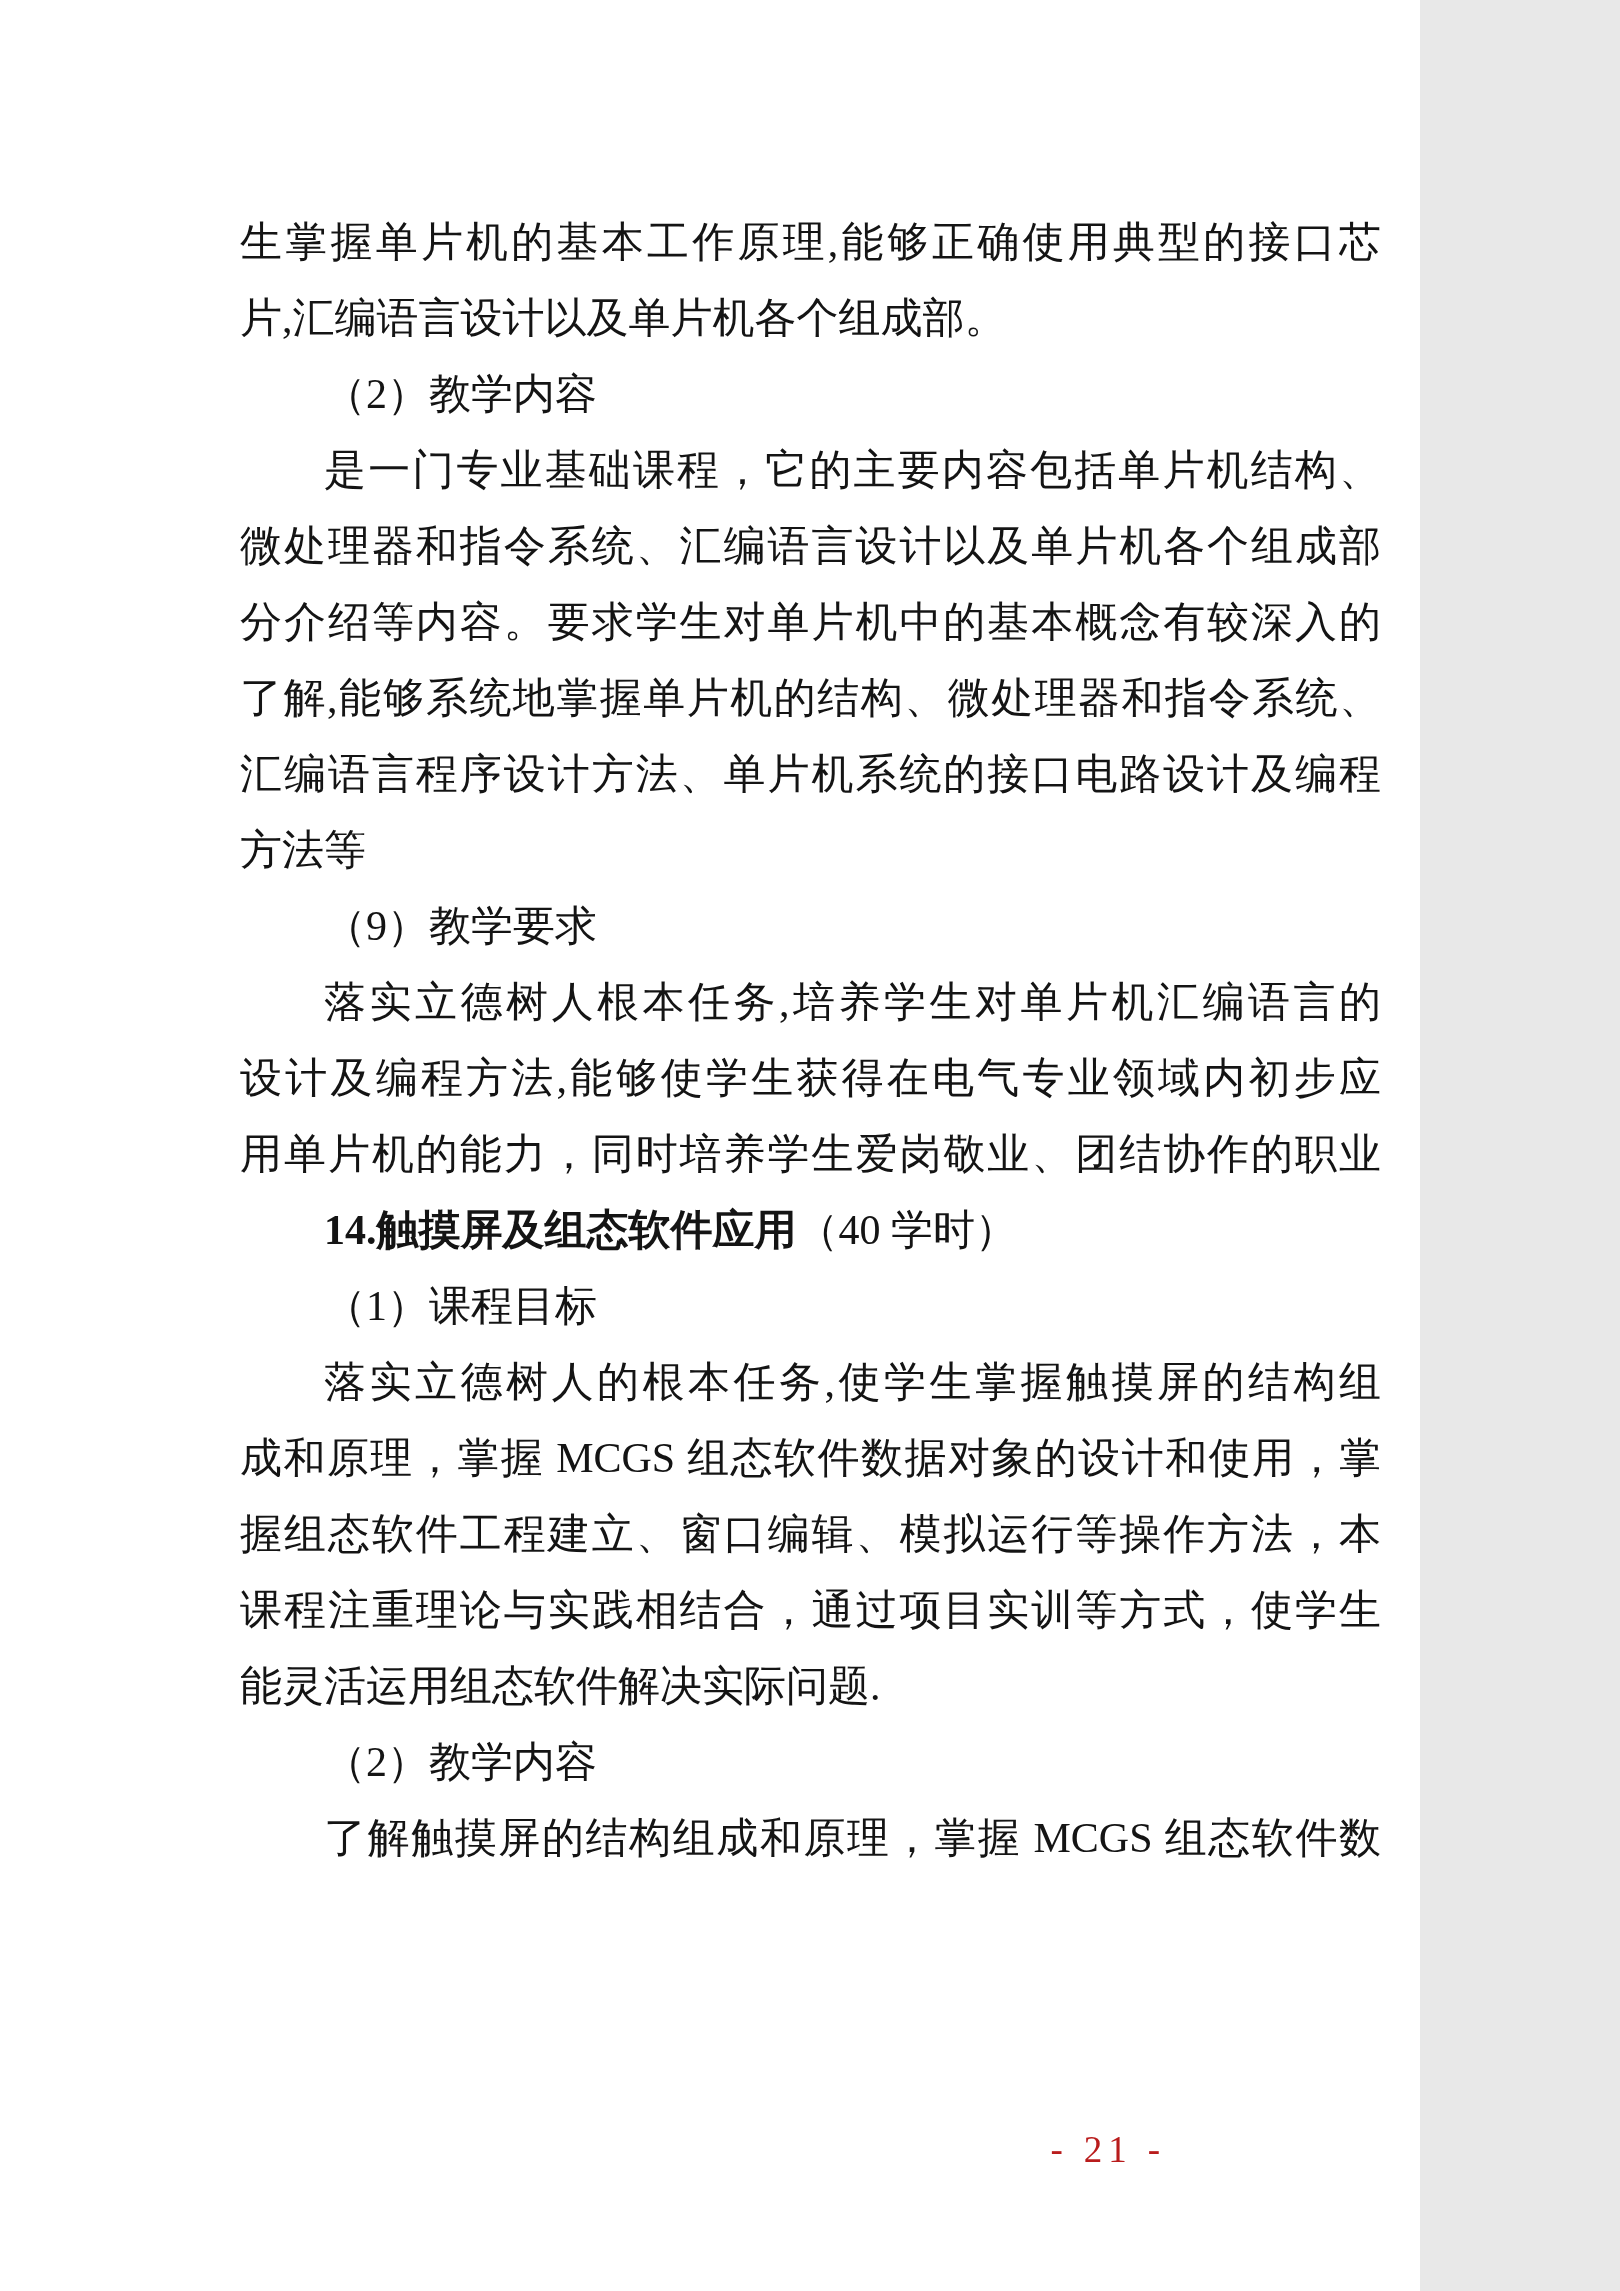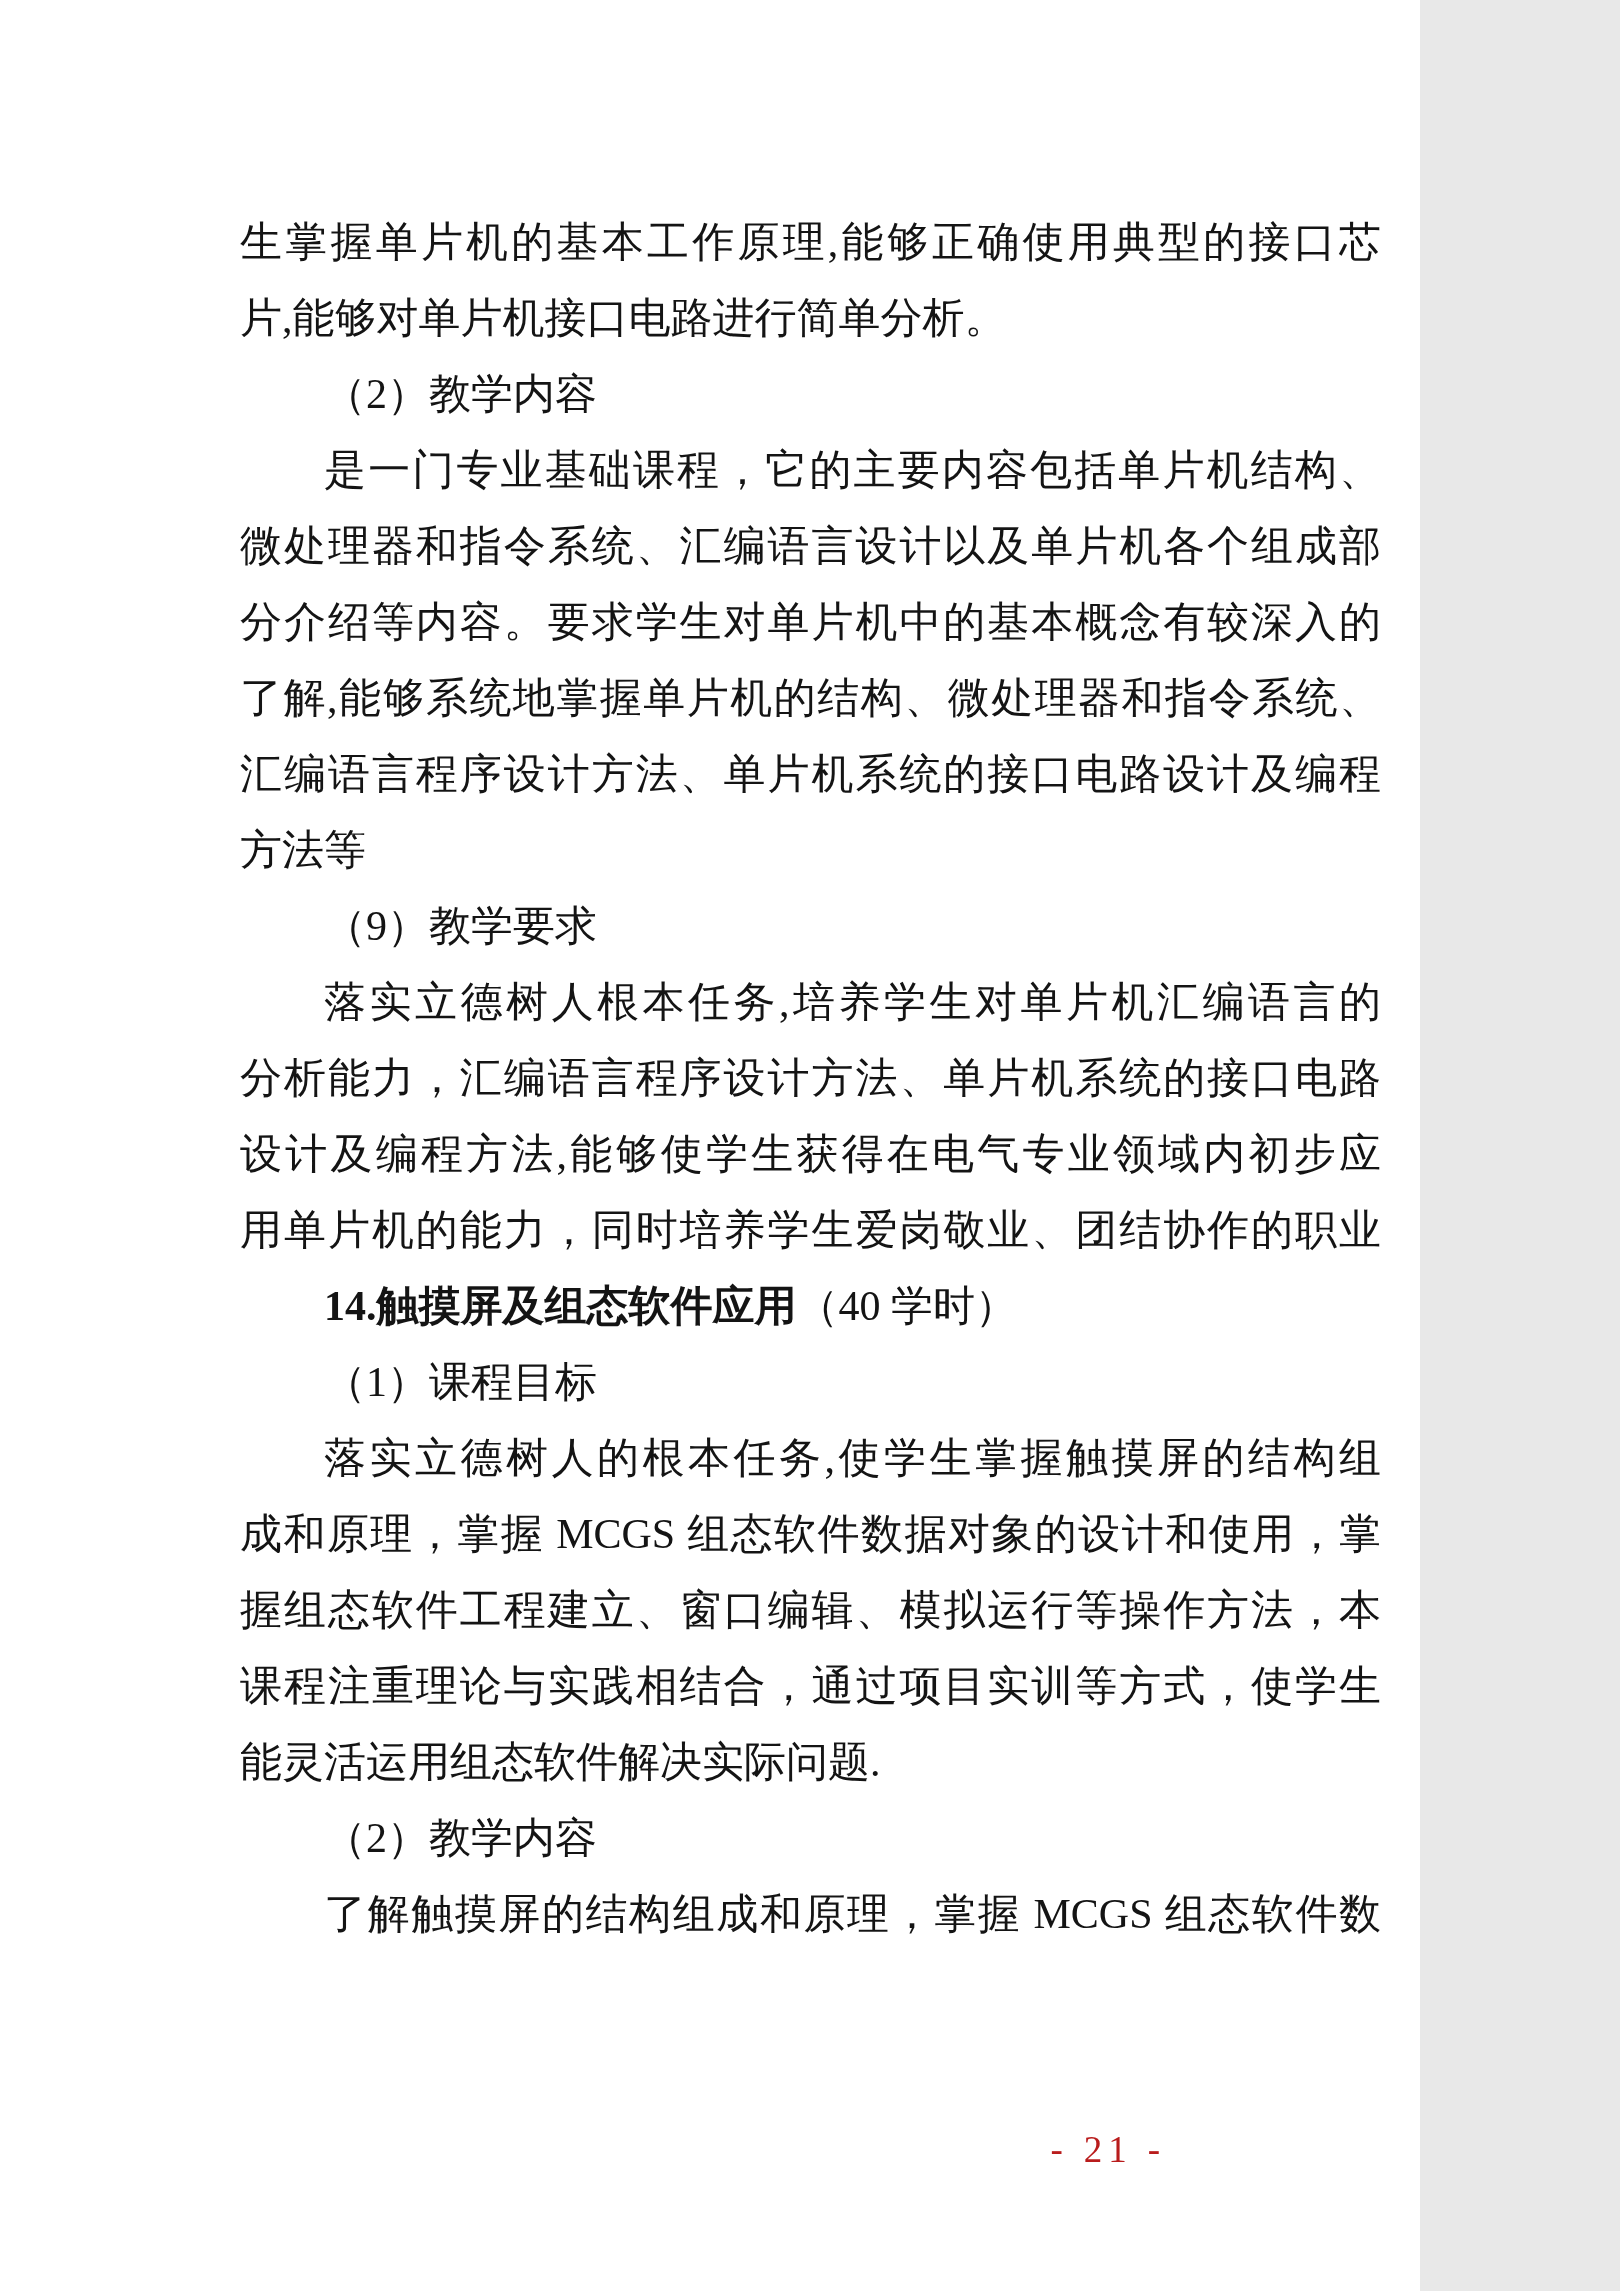--- a/index.html
+++ b/index.html
@@ -49,31 +49,30 @@
     letter-spacing: 5.9px;
     color: #b91c1c;
   }
 </style>
 </head>
 <body>
 
 <div class="page">
   <div class="content" id="content">
       <div class="line j"><span>生掌握单片机的基本工作原理,能够正确使用典型的接口芯</span></div>
-      <div class="line"><span>片,能够对单片机接口电路进行简单分析。</span></div>
+      <div class="line"><span>片,汇编语言设计以及单片机各个组成部。</span></div>
       <div class="line indent"><span>（2）教学内容</span></div>
       <div class="line j indent"><span>是一门专业基础课程，它的主要内容包括单片机结构、</span></div>
       <div class="line j"><span>微处理器和指令系统、汇编语言设计以及单片机各个组成部</span></div>
       <div class="line j"><span>分介绍等内容。要求学生对单片机中的基本概念有较深入的</span></div>
       <div class="line j"><span>了解,能够系统地掌握单片机的结构、微处理器和指令系统、</span></div>
       <div class="line j"><span>汇编语言程序设计方法、单片机系统的接口电路设计及编程</span></div>
       <div class="line"><span>方法等</span></div>
       <div class="line indent"><span>（9）教学要求</span></div>
       <div class="line j indent"><span>落实立德树人根本任务,培养学生对单片机汇编语言的</span></div>
-      <div class="line j"><span>分析能力，汇编语言程序设计方法、单片机系统的接口电路</span></div>
       <div class="line j"><span>设计及编程方法,能够使学生获得在电气专业领域内初步应</span></div>
       <div class="line j"><span>用单片机的能力，同时培养学生爱岗敬业、团结协作的职业</span></div>
       <div class="line indent"><span class="b">14.触摸屏及组态软件应用</span><span>（40 学时）</span></div>
       <div class="line indent"><span>（1）课程目标</span></div>
       <div class="line j indent"><span>落实立德树人的根本任务,使学生掌握触摸屏的结构组</span></div>
       <div class="line j"><span>成和原理，掌握 MCGS 组态软件数据对象的设计和使用，掌</span></div>
       <div class="line j"><span>握组态软件工程建立、窗口编辑、模拟运行等操作方法，本</span></div>
       <div class="line j"><span>课程注重理论与实践相结合，通过项目实训等方式，使学生</span></div>
       <div class="line"><span>能灵活运用组态软件解决实际问题.</span></div>
       <div class="line indent"><span>（2）教学内容</span></div>

